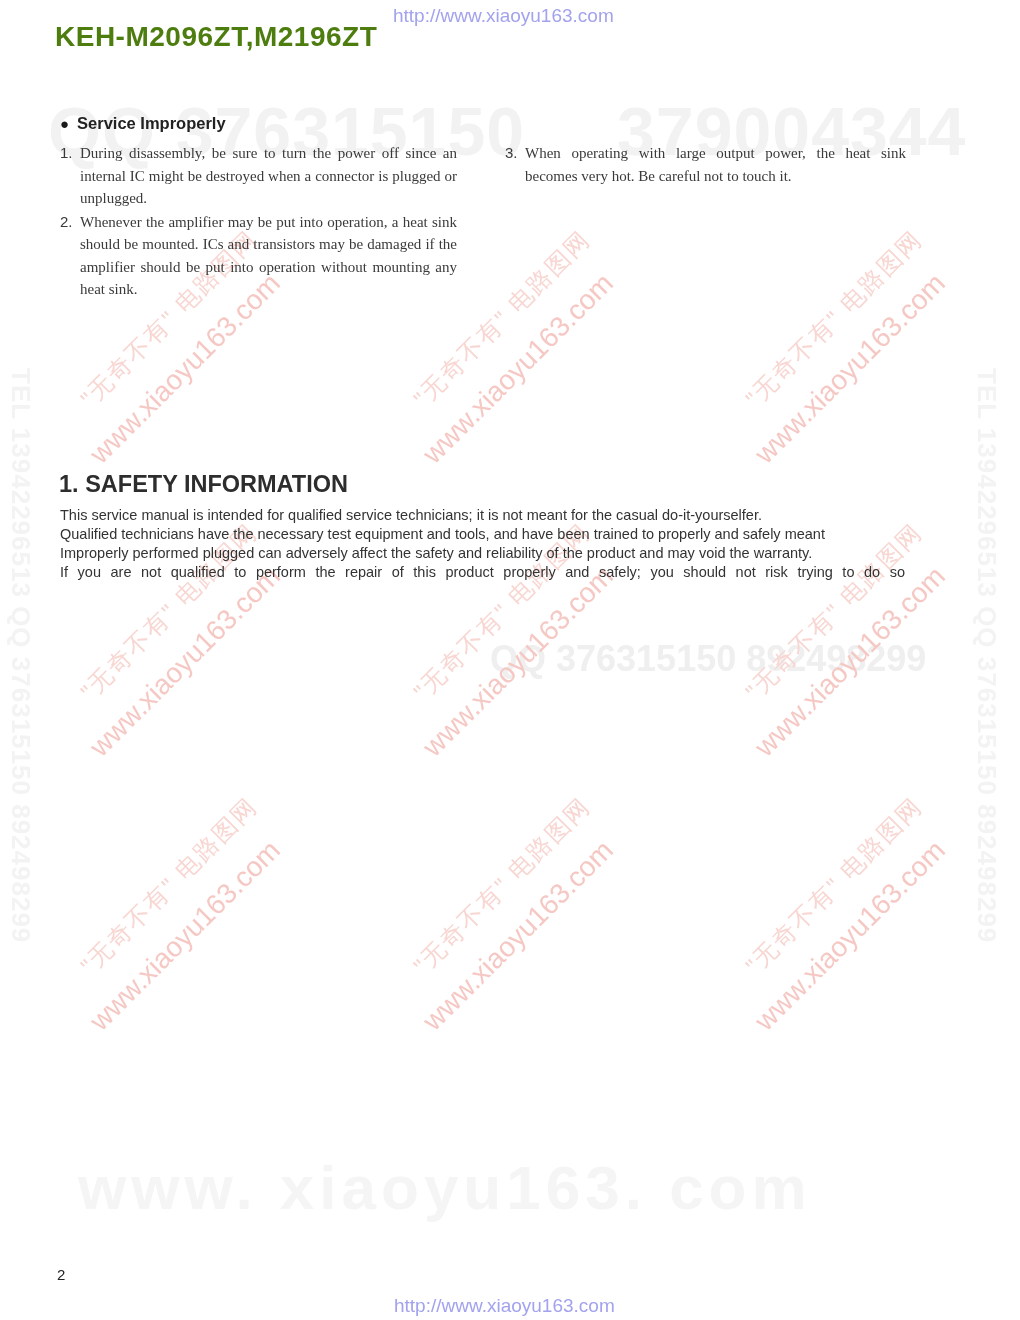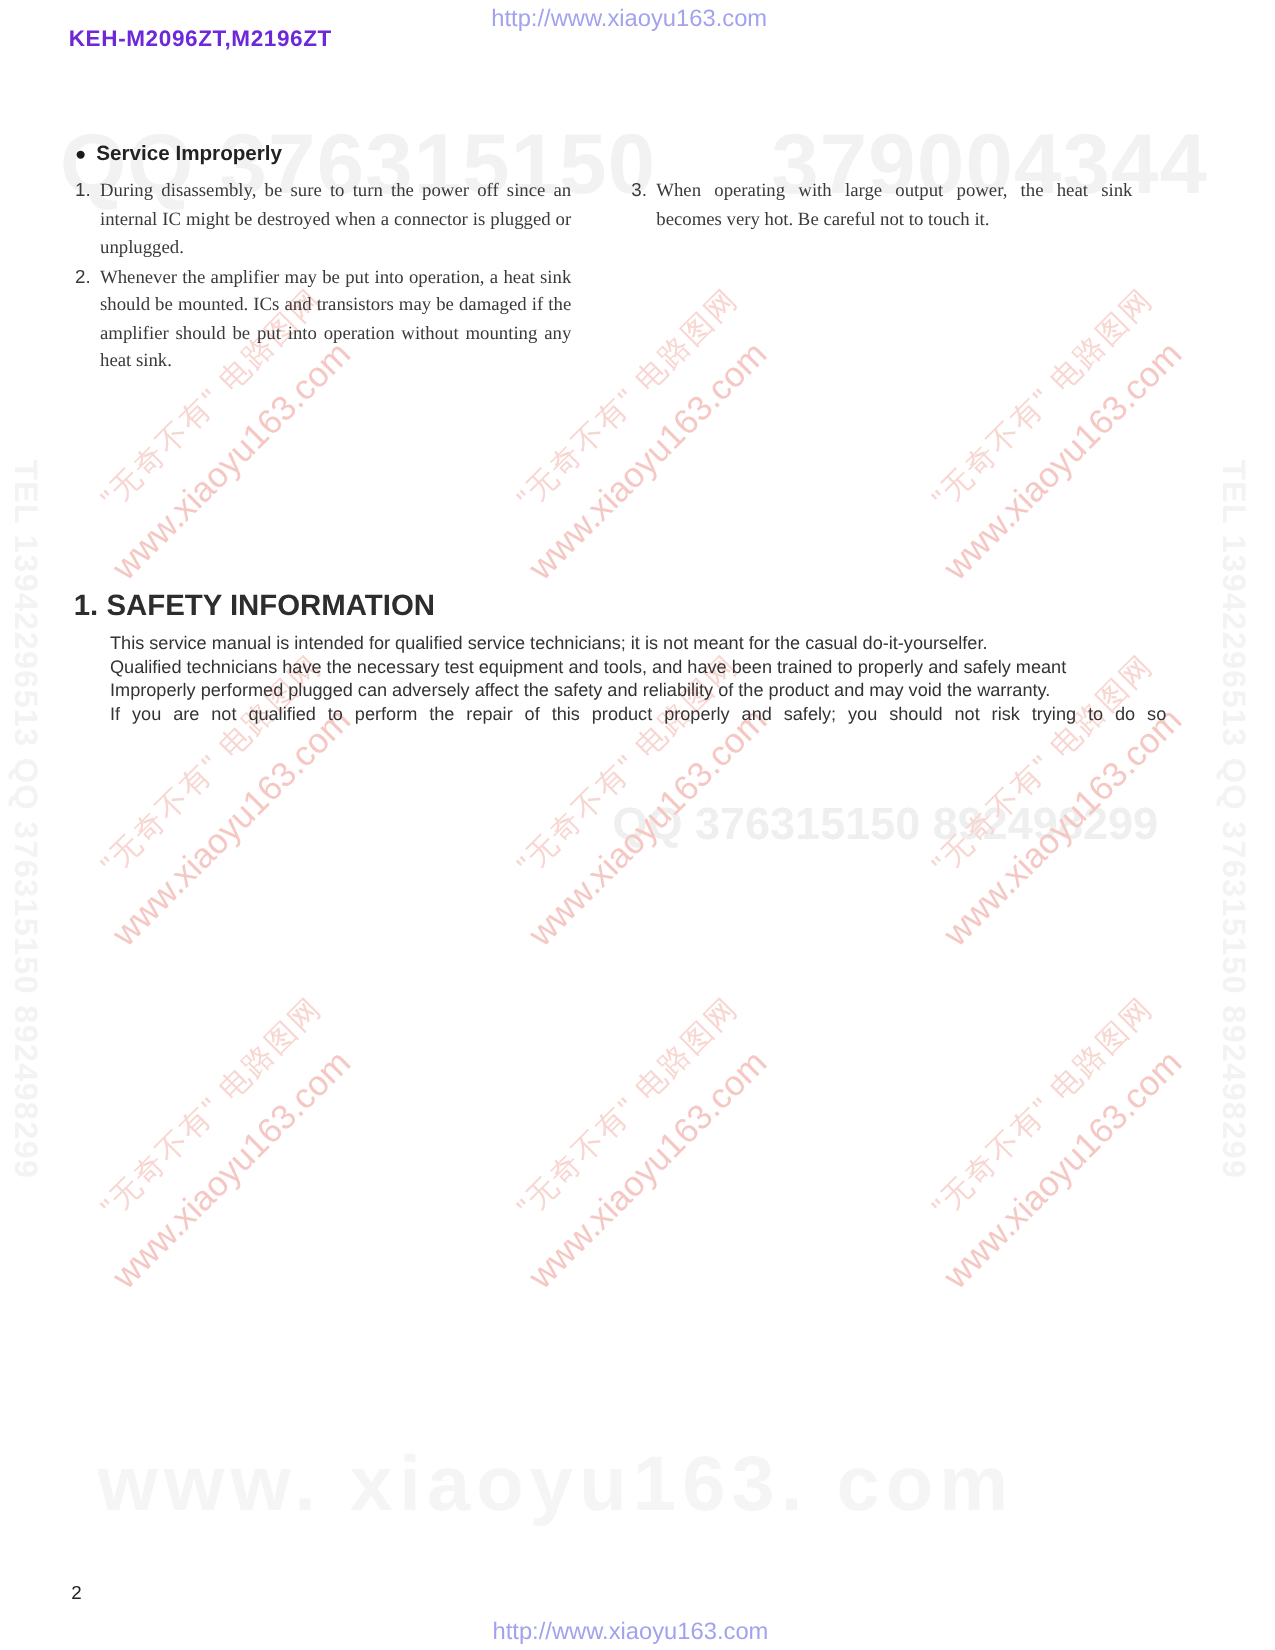--- a/index.html
+++ b/index.html
@@ -21,33 +21,33 @@
   .red-cluster{position:absolute; width:250px; height:200px; pointer-events:none;}
   .red-cluster span{position:absolute; white-space:nowrap; transform-origin:0 50%; transform:rotate(-45deg);}
   .red-l1{left:30px; top:102px; font-size:24px; letter-spacing:2px; color:#f8d6d2;}
   .red-l2{left:40px; top:158px; font-size:28px; color:#f5c8c4;}
   .rc-c1{left:55px;} .rc-c2{left:388px;} .rc-c3{left:720px;}
   .rc-r1{top:285px;} .rc-r2{top:578px;} .rc-r3{top:852px;}
   
   .content{position:absolute; inset:0; z-index:2;}
   .top-url{position:absolute; left:393px; top:5px; font-size:19px; color:#a2a2ee;}
   .bottom-url{position:absolute; left:394px; top:1295px; font-size:19px; color:#a2a2ee;}
-  .model{position:absolute; left:55px; top:21px; font-size:18px; font-weight:bold;
-         letter-spacing:0.5px; color:#6d28d9;}
+  .model{position:absolute; left:55px; top:21px; font-size:28px; font-weight:bold;
+         letter-spacing:0.5px; color:#4d7c0f;}
   .prec{position:absolute; left:60px; top:114px; width:846px;}
   .prec-head{display:flex; align-items:center; gap:8px; font-weight:bold; font-size:16.5px; color:#222;}
   .prec-bullet{font-size:15px; line-height:1; color:#1a1a1a;}
   .prec-cols{display:flex; gap:48px; margin-top:9px;}
   .prec-col1{width:397px;} .prec-col2{width:401px;}
   .item{display:flex; font-size:15px; line-height:1.5; color:#3a3a3a; margin-bottom:1px;}
   .item .num{width:20px; flex:none;}
   .item .txt{flex:1; text-align:justify;font-family:Liberation Serif, serif;}
   .safety-title{position:absolute; left:59px; top:459px; font-size:23.5px; font-weight:bold; color:#2d2d2d;margin-top:12px;}
   .safety-body{position:absolute; left:60px; top:506px; width:845px; font-size:14.5px;
-               line-height:19px; color:#333;margin-left:28px;}
+               line-height:19px; color:#333;}
   .safety-body .stretch{text-align:justify; text-align-last:justify;}
   .page-num{position:absolute; left:57px; top:1266px; font-size:15px; color:#222;}
 </style>
 </head>
 <body>
 
 <div class="page">
 
   <div class="wm wm-top-nums"><span>QQ 376315150</span><span class="gap"></span><span>379004344</span></div>
   <div class="wm wm-mid-qq">QQ 376315150  892498299</div>

